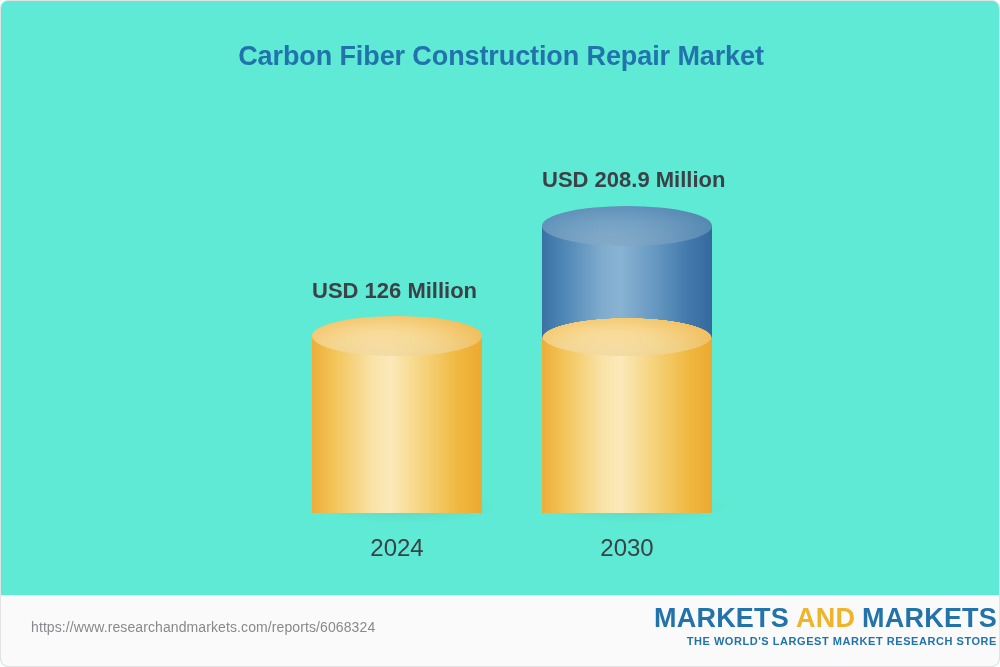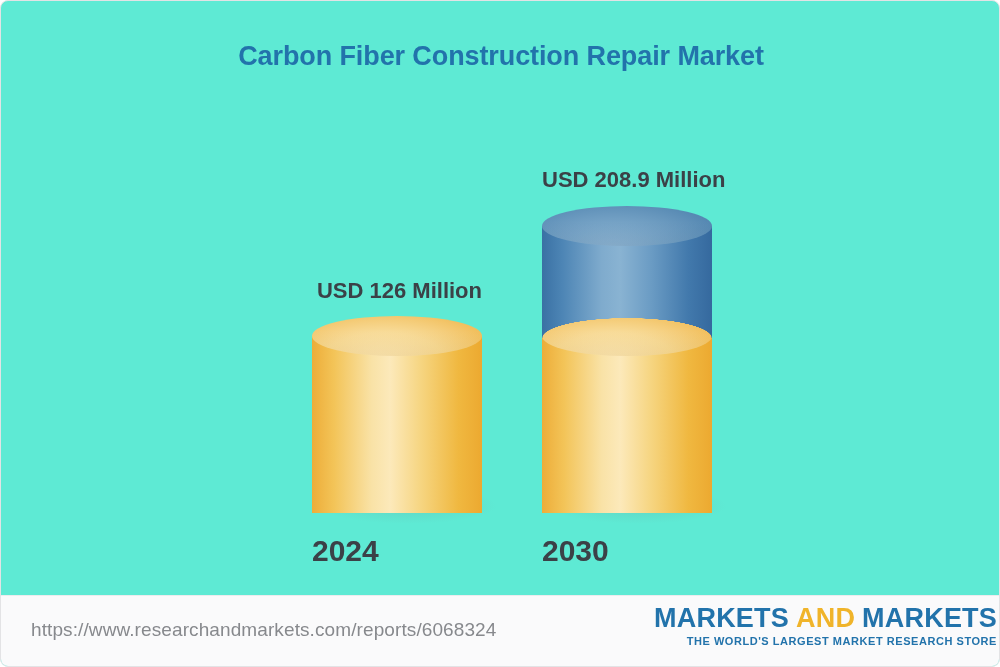--- a/index.html
+++ b/index.html
@@ -34,32 +34,33 @@
   }
 
   
   #plot { position:absolute; left:0; top:0; width:1000px; height:600px; }
 
   .bar-group { position:absolute; }
 
   .value-label {
     position:absolute;
     width:100%;
-    text-align:right;
+    text-align:left;
     font-size:22px;
     font-weight:bold;
     color:#3b4147;
     white-space:nowrap;
   }
 
   .cat-label {
     position:absolute;
     width:100%;
-    font-size:30px;
-    font-weight:bold;
+    text-align:center;
+    font-size:24px;
+    font-weight:normal;
     color:#3b4147;
   }
 
   
   .cyl { position:absolute; }
   .cyl-body { position:absolute; left:0; }
   .cyl-top {
     position:absolute; left:0;
     border-radius:50%;
   }
@@ -118,21 +119,21 @@
   }
 
   
   #footer-rule {
     position:absolute; left:0; top:594px; width:1000px; height:1px;
     background:#ececee;
   }
   #footer { position:absolute; left:0; top:595px; width:1000px; height:71px; background:#fafafb; }
   #source-url {
     position:absolute; left:30px; top:23px;
-    font-size:19px; color:#87898d;
+    font-size:14px; color:#87898d;
     letter-spacing:0.1px;
   }
   #logo { position:absolute; right:4px; top:8px; text-align:right; }
   #logo-main {
     font-size:27px; font-weight:bold; letter-spacing:0.2px;
     color:#2273ab; line-height:1.05;
   }
   #logo-main .gold { color:#f0b42a; }
   #logo-tagline {
     margin-top:3px;

